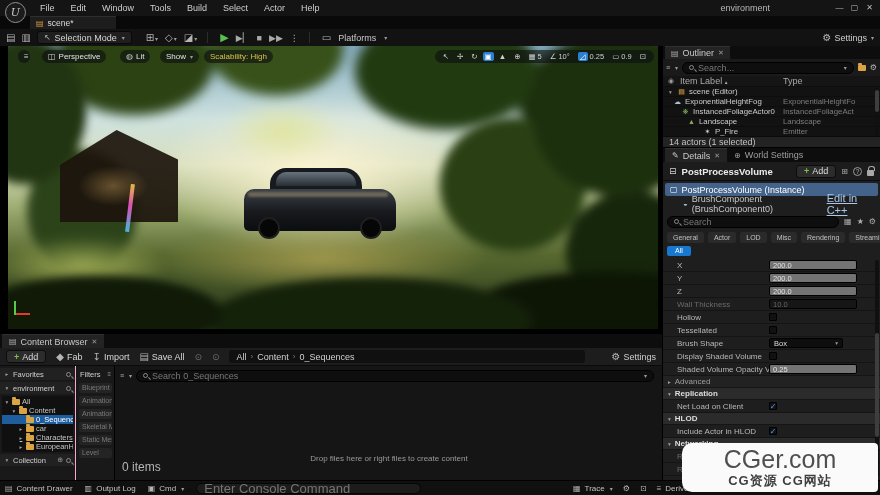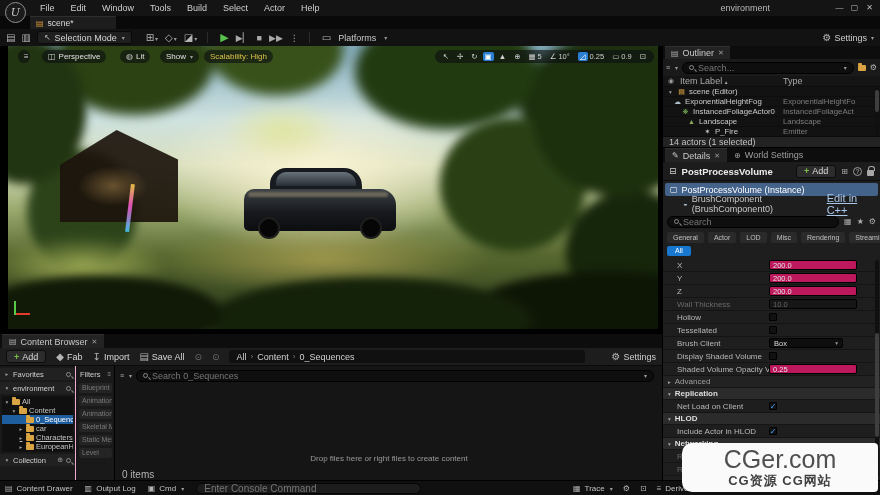--- a/index.html
+++ b/index.html
@@ -131,21 +131,21 @@
   #cb-filters .f-hdr .sp { flex:1; }
   .filter-btn { height:10px; margin:3px 2px 0 2px; background:#242424; border-radius:2px; color:#7a7a7a;
     font-size:7px; line-height:10px; padding:0 3px; white-space:nowrap; overflow:hidden; }
   #cb-main { position:absolute; left:116px; top:32px; right:0; bottom:0; background:#151515; }
   #cb-searchrow { position:absolute; left:4px; top:3px; right:8px; height:13px; display:flex; align-items:center; gap:4px; }
   .search-pill { flex:1; display:flex; align-items:center; gap:4px; background:#0e0e0e; border:1px solid #000;
     border-radius:7px; height:12px; padding:0 6px; color:#777; }
   .mag { width:5px; height:5px; border:1px solid #8a8a8a; border-radius:50%; position:relative; flex:none; }
   .mag::after { content:""; position:absolute; left:4px; top:4px; width:3px; height:1px; background:#8a8a8a; transform:rotate(45deg); }
   #cb-drop { position:absolute; left:0; right:0; top:88px; text-align:center; color:#9a9a9a; font-size:8px; }
-  #cb-count { position:absolute; left:6px; bottom:0; color:#b5b5b5; font-size:10px; }
+  #cb-count { position:absolute; left:6px; bottom:6px; color:#b5b5b5; font-size:12px; }
 
   
   #outliner { position:relative; height:102px; background:#1a1a1a; border-bottom:1px solid #000; }
   #ol-tabrow { position:absolute; top:0; left:0; right:0; height:13px; background:#0d0d0d; }
   #ol-tab { position:absolute; left:2px; top:0; height:13px; display:flex; align-items:center; gap:4px;
     background:#232323; padding:0 6px; border-top:1px solid #303030; }
   .tab-x { color:#9a9a9a; font-size:7px; }
   #ol-search { position:absolute; top:15px; left:3px; right:3px; height:13px; display:flex; align-items:center; gap:4px; }
   #ol-header { position:absolute; top:30px; left:0; right:0; height:11px; background:#151515; display:flex; align-items:center;
     padding:0 5px; color:#a8a8a8; border-bottom:1px solid #0d0d0d; }
@@ -183,40 +183,40 @@
   #dt-search { position:absolute; top:67px; left:4px; right:4px; height:13px; display:flex; align-items:center; gap:5px; }
   #dt-cats { position:absolute; top:84px; left:4px; right:4px; height:11px; display:flex; gap:4px; }
   .cat-btn { flex:none; background:#2a2a2a; border-radius:2px; color:#c0c0c0; font-size:7px; line-height:11px; padding:0 6px; }
   #dt-all { position:absolute; top:98px; left:4px; height:10px; background:#1878d0; border-radius:2px; color:#fff;
     font-size:7px; line-height:10px; padding:0 8px; }
   #prop-rows { position:absolute; top:111px; left:0; right:0; bottom:0; overflow:hidden; }
   .prop-row { position:relative; height:13px; display:flex; align-items:center; border-bottom:1px solid rgba(0,0,0,.3);
     padding-left:14px; color:#b8b8b8; font-size:8px; background:#1e1e1e; }
   .prop-row .plabel { width:92px; white-space:nowrap; overflow:hidden; flex:none; }
   .prop-row.dim .plabel { color:#6a6a6a; }
-  .prop-input { width:88px; height:10px; background:#be185d; border:1px solid #000; border-radius:2px; color:#e0e0e0;
+  .prop-input { width:88px; height:10px; background:#737373; border:1px solid #000; border-radius:2px; color:#e0e0e0;
     font-size:7.5px; padding:0 3px; font-family:inherit; }
   .prop-input.disabled { color:#666; background:#161616; }
   .cb-box { width:8px; height:8px; background:#111; border:1px solid #000; border-radius:1px; display:flex;
     align-items:center; justify-content:center; }
   .cb-box.checked { color:#4aa3ff; font-size:8px; font-weight:bold; }
   .dd { width:74px; height:10px; background:#0e0e0e; border:1px solid #000; border-radius:2px; color:#ddd; font-size:7.5px;
     display:flex; align-items:center; padding:0 4px; }
   .dd .dd-caret { margin-left:auto; font-size:5.5px; color:#9a9a9a; }
   .sec-row { height:12px; display:flex; align-items:center; gap:4px; background:#2b2b2b; border-bottom:1px solid #151515;
     padding-left:5px; color:#dcdcdc; font-size:8px; font-weight:bold; }
   .sec-row.adv { background:#222; color:#9f9f9f; font-weight:normal; }
   .sec-caret { font-size:5.5px; color:#9f9f9f; }
 
   
   #statusbar { position:absolute; left:0; top:480px; width:880px; height:15px; background:#101010; display:flex;
     align-items:center; padding:0 5px; gap:12px; border-top:1px solid #000; font-size:8px; }
   .sb-item { display:flex; align-items:center; gap:4px; color:#c2c2c2; }
   #console-input { width:225px; height:11px; background:#1c1c1c; border:1px solid #060606; border-radius:6px;
-    color:#5f5f5f; font-size:10px; padding:0 7px; font-family:inherit; }
+    color:#5f5f5f; font-size:13px; padding:0 7px; font-family:inherit; }
   #sb-right { position:absolute; right:168px; display:flex; align-items:center; gap:10px; }
 
   
   #watermark { position:absolute; right:2px; bottom:3px; width:196px; height:49px; background:#fafafa;
     border-radius:10px 4px 4px 10px; z-index:20; display:flex; flex-direction:column; align-items:center;
     justify-content:center; }
   #wm1 { color:#4f4f4f; font-size:25px; line-height:26px; font-family:"Liberation Sans","DejaVu Sans",sans-serif; }
   #wm2 { color:#3f3f3f; font-size:13px; font-weight:bold; letter-spacing:1px; }
 </style>
 </head>
@@ -618,21 +618,21 @@
             </div>
             <div class="prop-row">
               <span class="plabel">Hollow</span>
               <div class="cb-box"></div>
             </div>
             <div class="prop-row">
               <span class="plabel">Tessellated</span>
               <div class="cb-box"></div>
             </div>
             <div class="prop-row">
-              <span class="plabel">Brush Client</span>
+              <span class="plabel">Brush Shape</span>
               <div class="dd">
                 <span>Box</span>
                 <span class="dd-caret">▾</span>
               </div>
             </div>
             <div class="prop-row">
               <span class="plabel">Display Shaded Volume</span>
               <div class="cb-box"></div>
             </div>
             <div class="prop-row">

